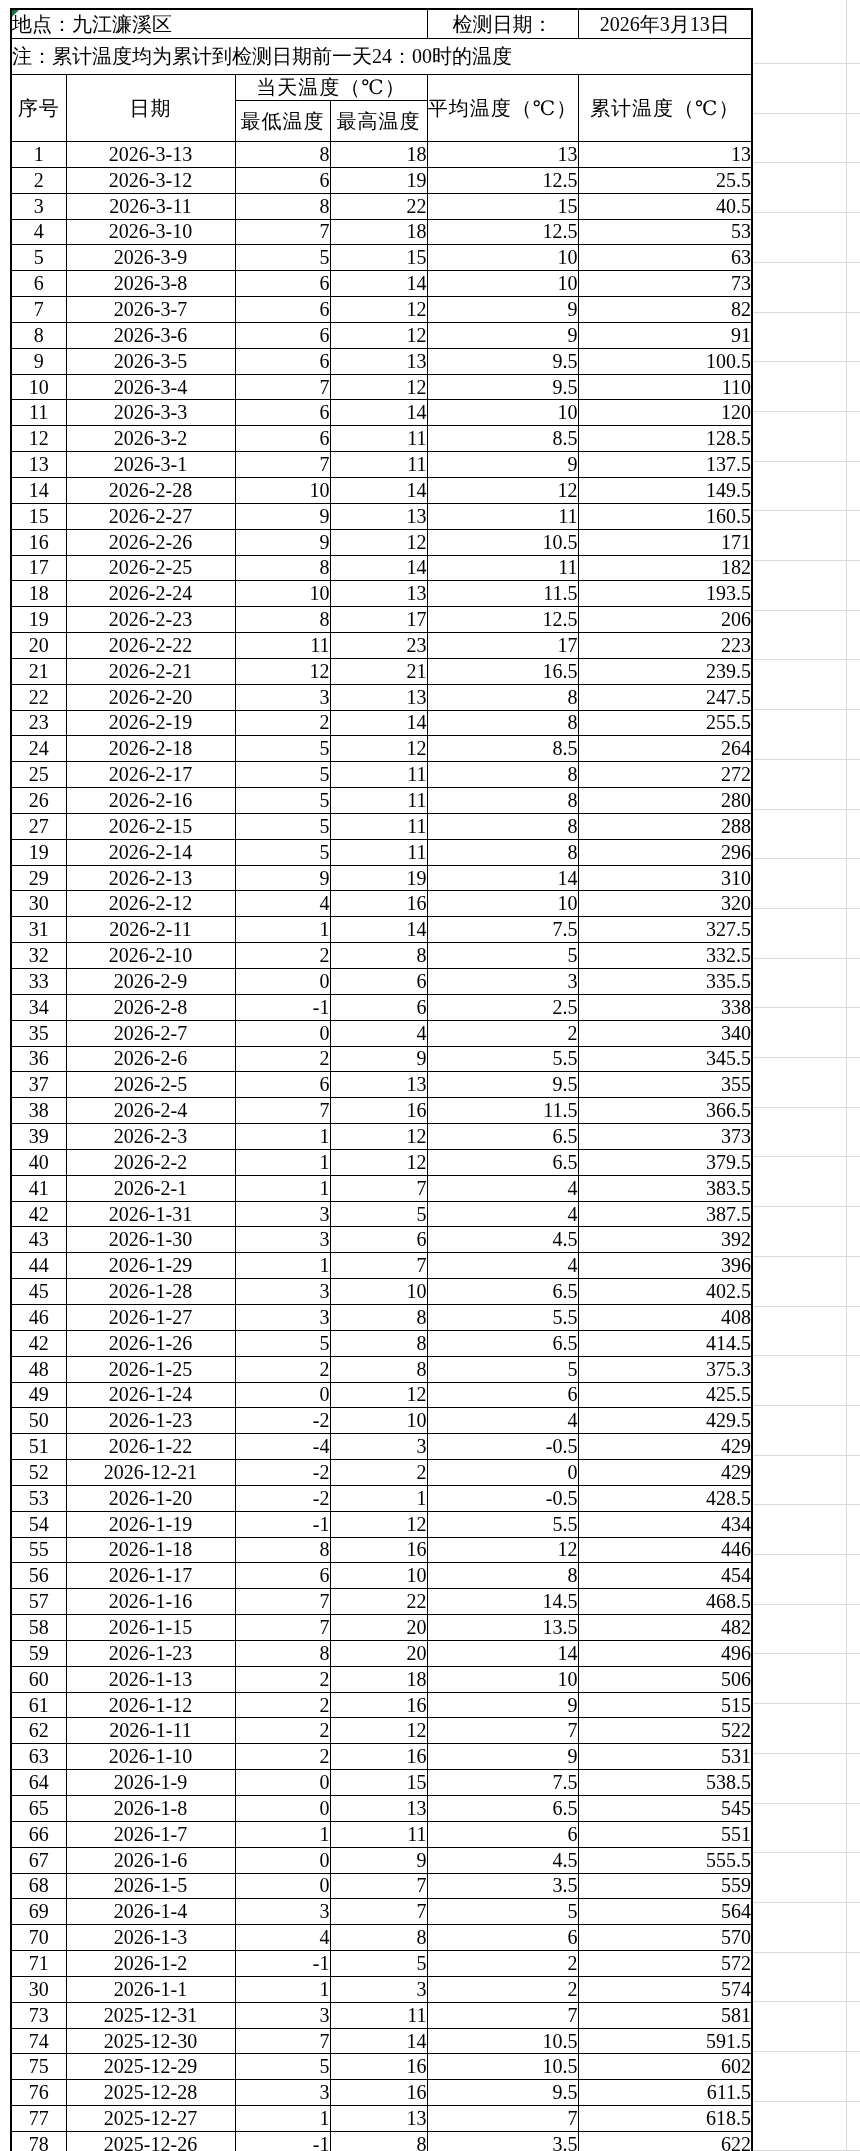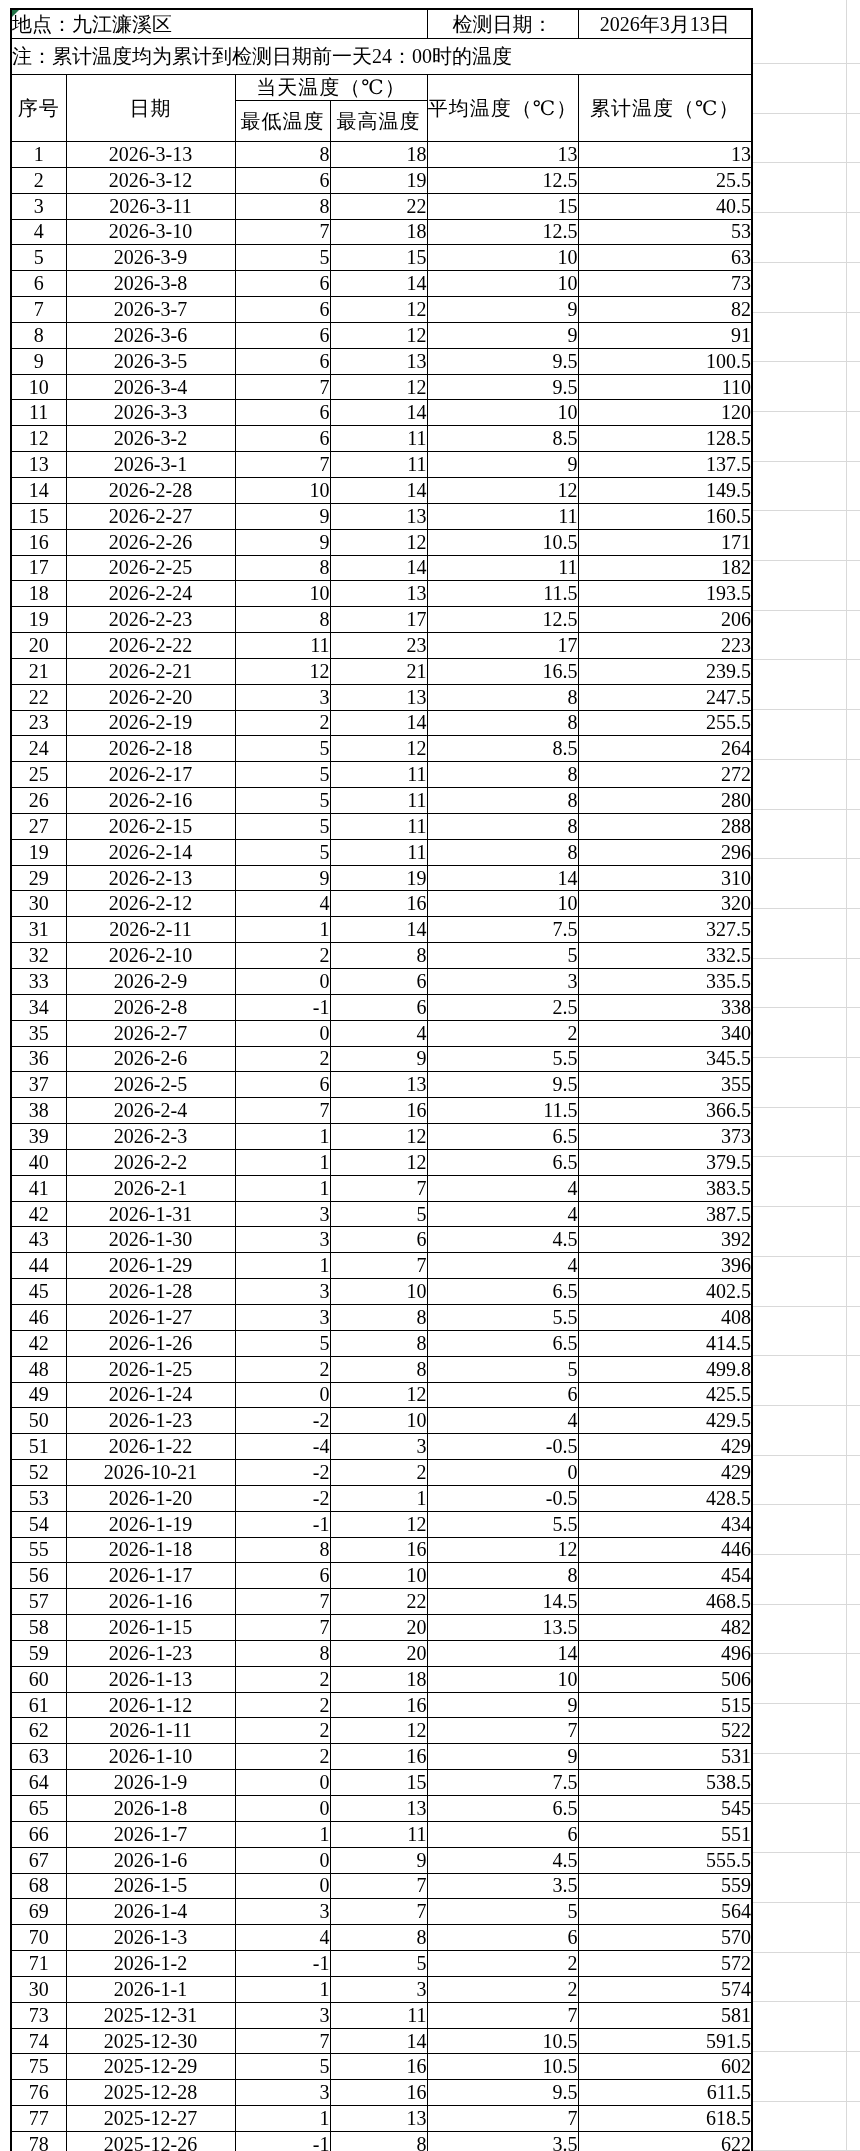--- a/index.html
+++ b/index.html
@@ -523,21 +523,21 @@
           <td class="r">8</td>
           <td class="r">6.5</td>
           <td class="r">414.5</td>
         </tr>
         <tr>
           <td class="c">48</td>
           <td class="c">2026-1-25</td>
           <td class="r">2</td>
           <td class="r">8</td>
           <td class="r">5</td>
-          <td class="r">499.8</td>
+          <td class="r">375.3</td>
         </tr>
         <tr>
           <td class="c">49</td>
           <td class="c">2026-1-24</td>
           <td class="r">0</td>
           <td class="r">12</td>
           <td class="r">6</td>
           <td class="r">425.5</td>
         </tr>
         <tr>
@@ -551,21 +551,21 @@
         <tr>
           <td class="c">51</td>
           <td class="c">2026-1-22</td>
           <td class="r">-4</td>
           <td class="r">3</td>
           <td class="r">-0.5</td>
           <td class="r">429</td>
         </tr>
         <tr>
           <td class="c">52</td>
-          <td class="c">2026-10-21</td>
+          <td class="c">2026-12-21</td>
           <td class="r">-2</td>
           <td class="r">2</td>
           <td class="r">0</td>
           <td class="r">429</td>
         </tr>
         <tr>
           <td class="c">53</td>
           <td class="c">2026-1-20</td>
           <td class="r">-2</td>
           <td class="r">1</td>

